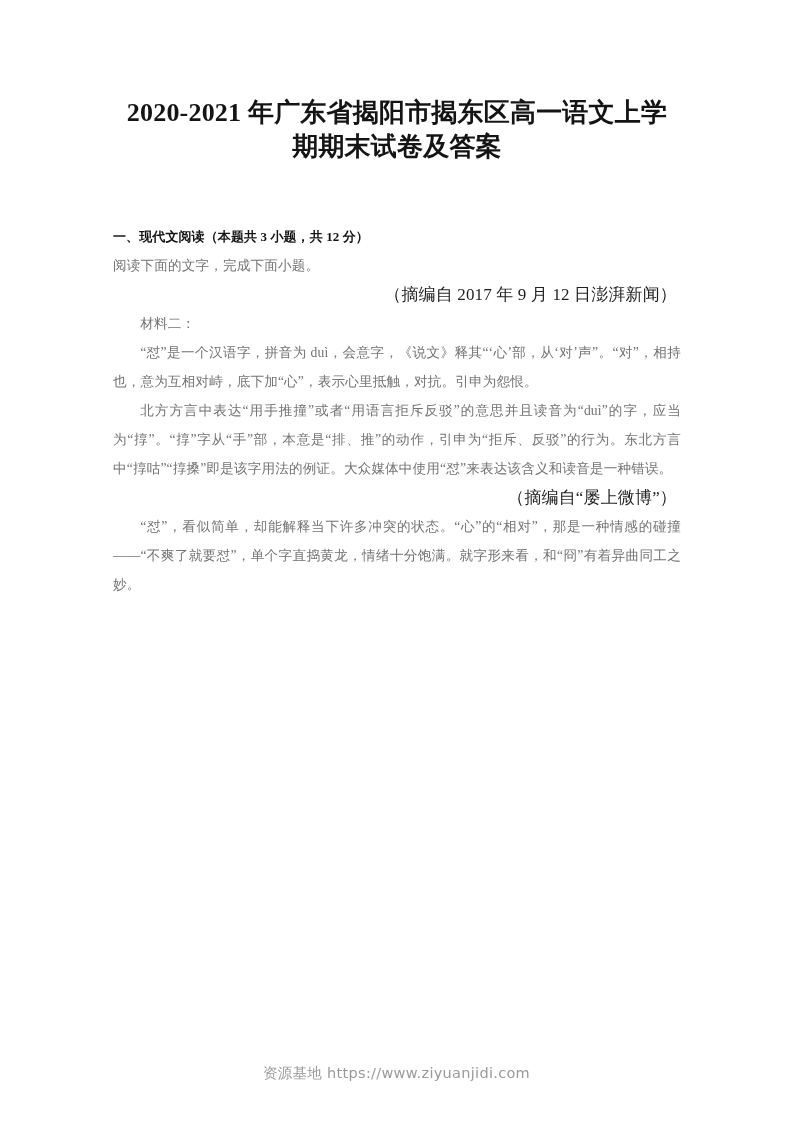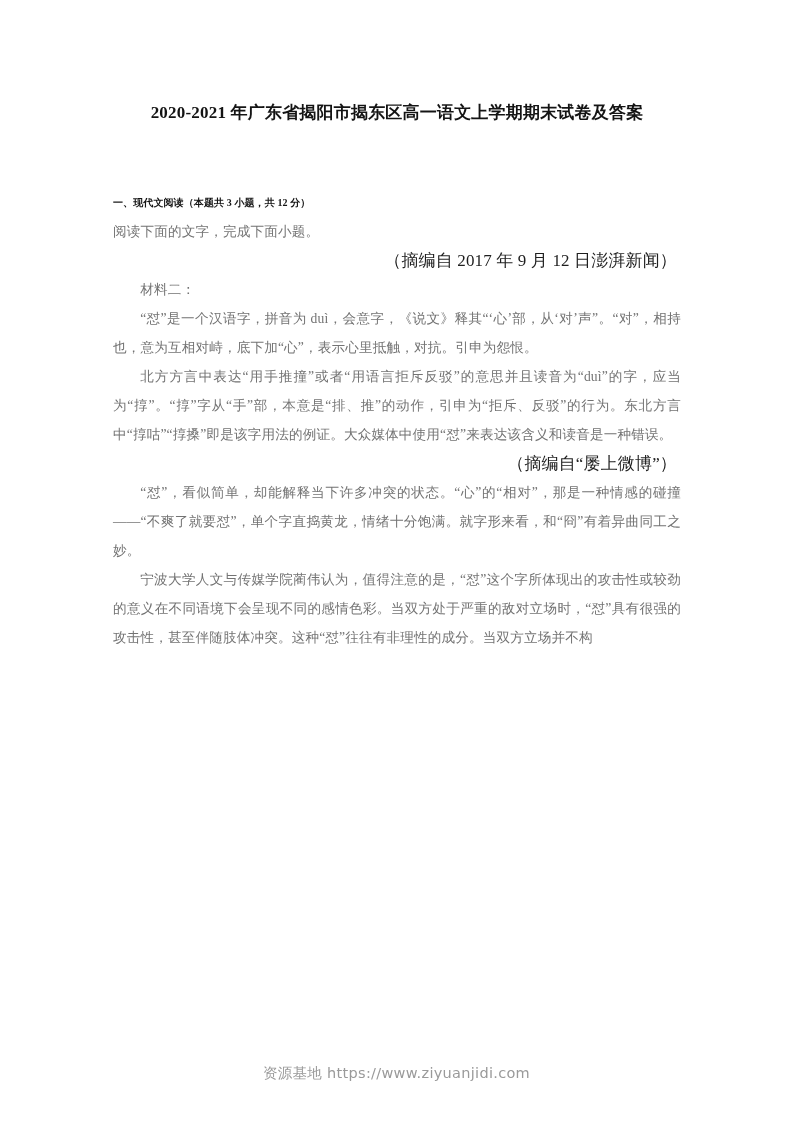--- a/index.html
+++ b/index.html
@@ -19,34 +19,34 @@
     overflow: hidden;
     box-sizing: border-box;
   }
   .doc-body {
     position: absolute;
     left: 113px;
     top: 96px;
     width: 568px;
   }
   .doc-title {
-    font-size: 17px;
+    font-size: 26px;
     font-weight: 600;
     text-align: center;
     line-height: 34px;
     letter-spacing: 0.2px;
     color: #141414;
     margin: 0;
     padding: 0 6px;
   }
   .spacer-after-title {
     height: 58px;
   }
   .section-heading {
-    font-size: 10px;
+    font-size: 13px;
     font-weight: bold;
     line-height: 29px;
     color: #141414;
     margin: 0;
     letter-spacing: 0.1px;
   }
   .para {
     font-size: 13.6px;
     line-height: 29px;
     color: #737373;
@@ -104,21 +104,20 @@
     <p class="para indent-0">阅读下面的文字，完成下面小题。</p>
 
     <p class="attribution">（摘编自 2017 年 9 月 12 日澎湃新闻）</p>
 
     <p class="para indent-2">材料二：</p>
     <p class="para indent-2">“怼”是一个汉语字，拼音为 duì，会意字，《说文》释其“‘心’部，从‘对’声”。“对”，相持也，意为互相对峙，底下加“心”，表示心里抵触，对抗。引申为怨恨。</p>
     <p class="para indent-2">北方方言中表达“用手推撞”或者“用语言拒斥反驳”的意思并且读音为“duì”的字，应当为“㨃”。“㨃”字从“手”部，本意是“排、推”的动作，引申为“拒斥、反驳”的行为。东北方言中“㨃咕”“㨃搡”即是该字用法的例证。大众媒体中使用“怼”来表达该含义和读音是一种错误。</p>
     <p class="attribution">（摘编自“屡上微博”）</p>
 
     <p class="para indent-2">“怼”，看似简单，却能解释当下许多冲突的状态。“心”的“相对”，那是一种情感的碰撞——“不爽了就要怼”，单个字直捣黄龙，情绪十分饱满。就字形来看，和“冏”有着异曲同工之妙。</p>
-    <p class="para indent-2">宁波大学人文与传媒学院蔺伟认为，值得注意的是，“怼”这个字所体现出的攻击性或较劲的意义在不同语境下会呈现不同的感情色彩。当双方处于严重的敌对立场时，“怼”具有很强的攻击性，甚至伴随肢体冲突。这种“怼”往往有非理性的成分。当双方立场并不构</p>
 
   </div>
 
   <div class="footer-watermark">
     <span class="wm-cn">资源基地</span><span>&nbsp;</span><span class="wm-url">https://www.ziyuanjidi.com</span>
   </div>
 
 </div>
 
 </body></html>

